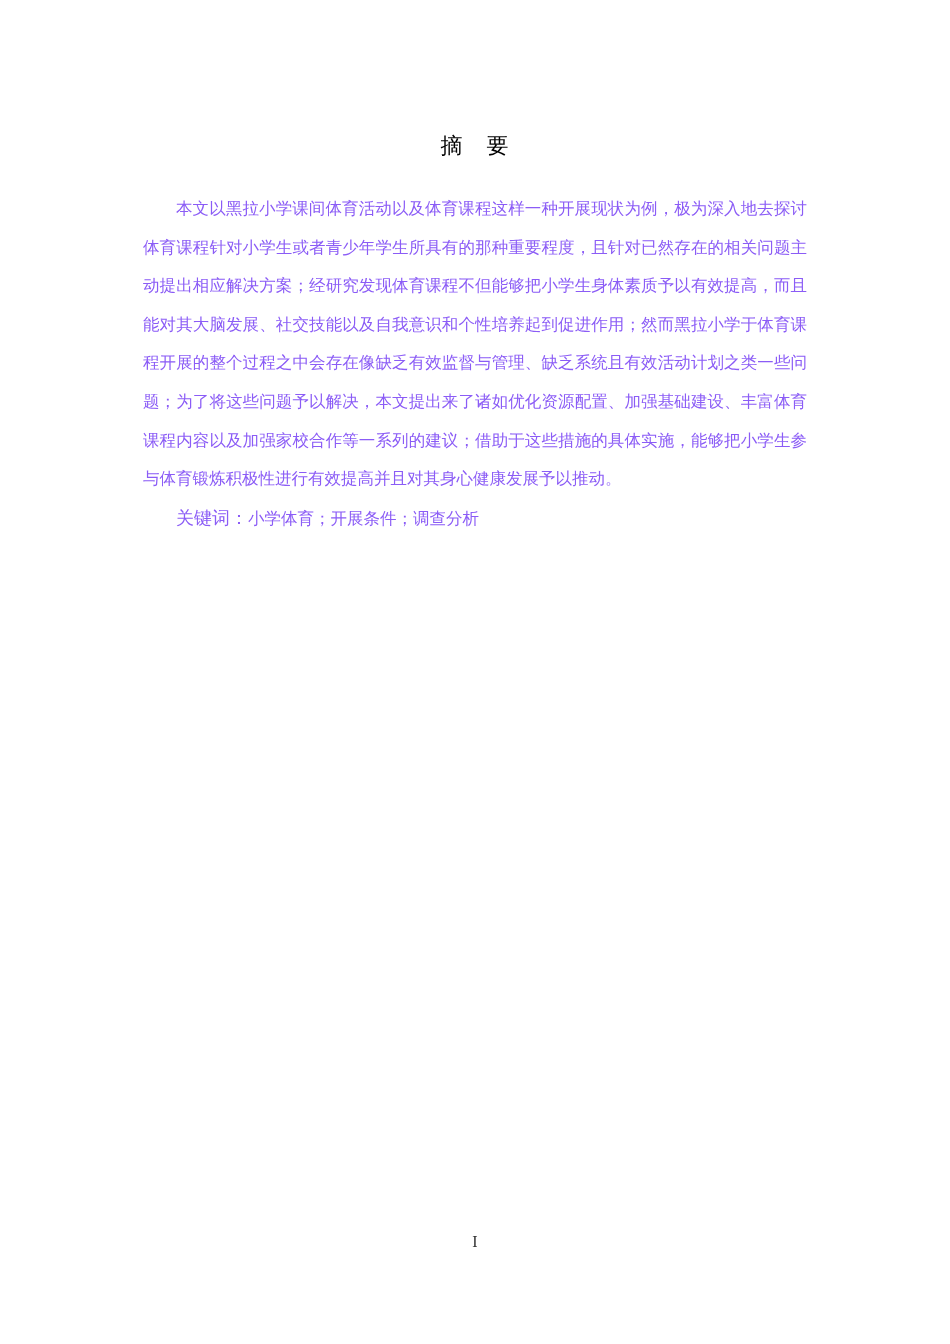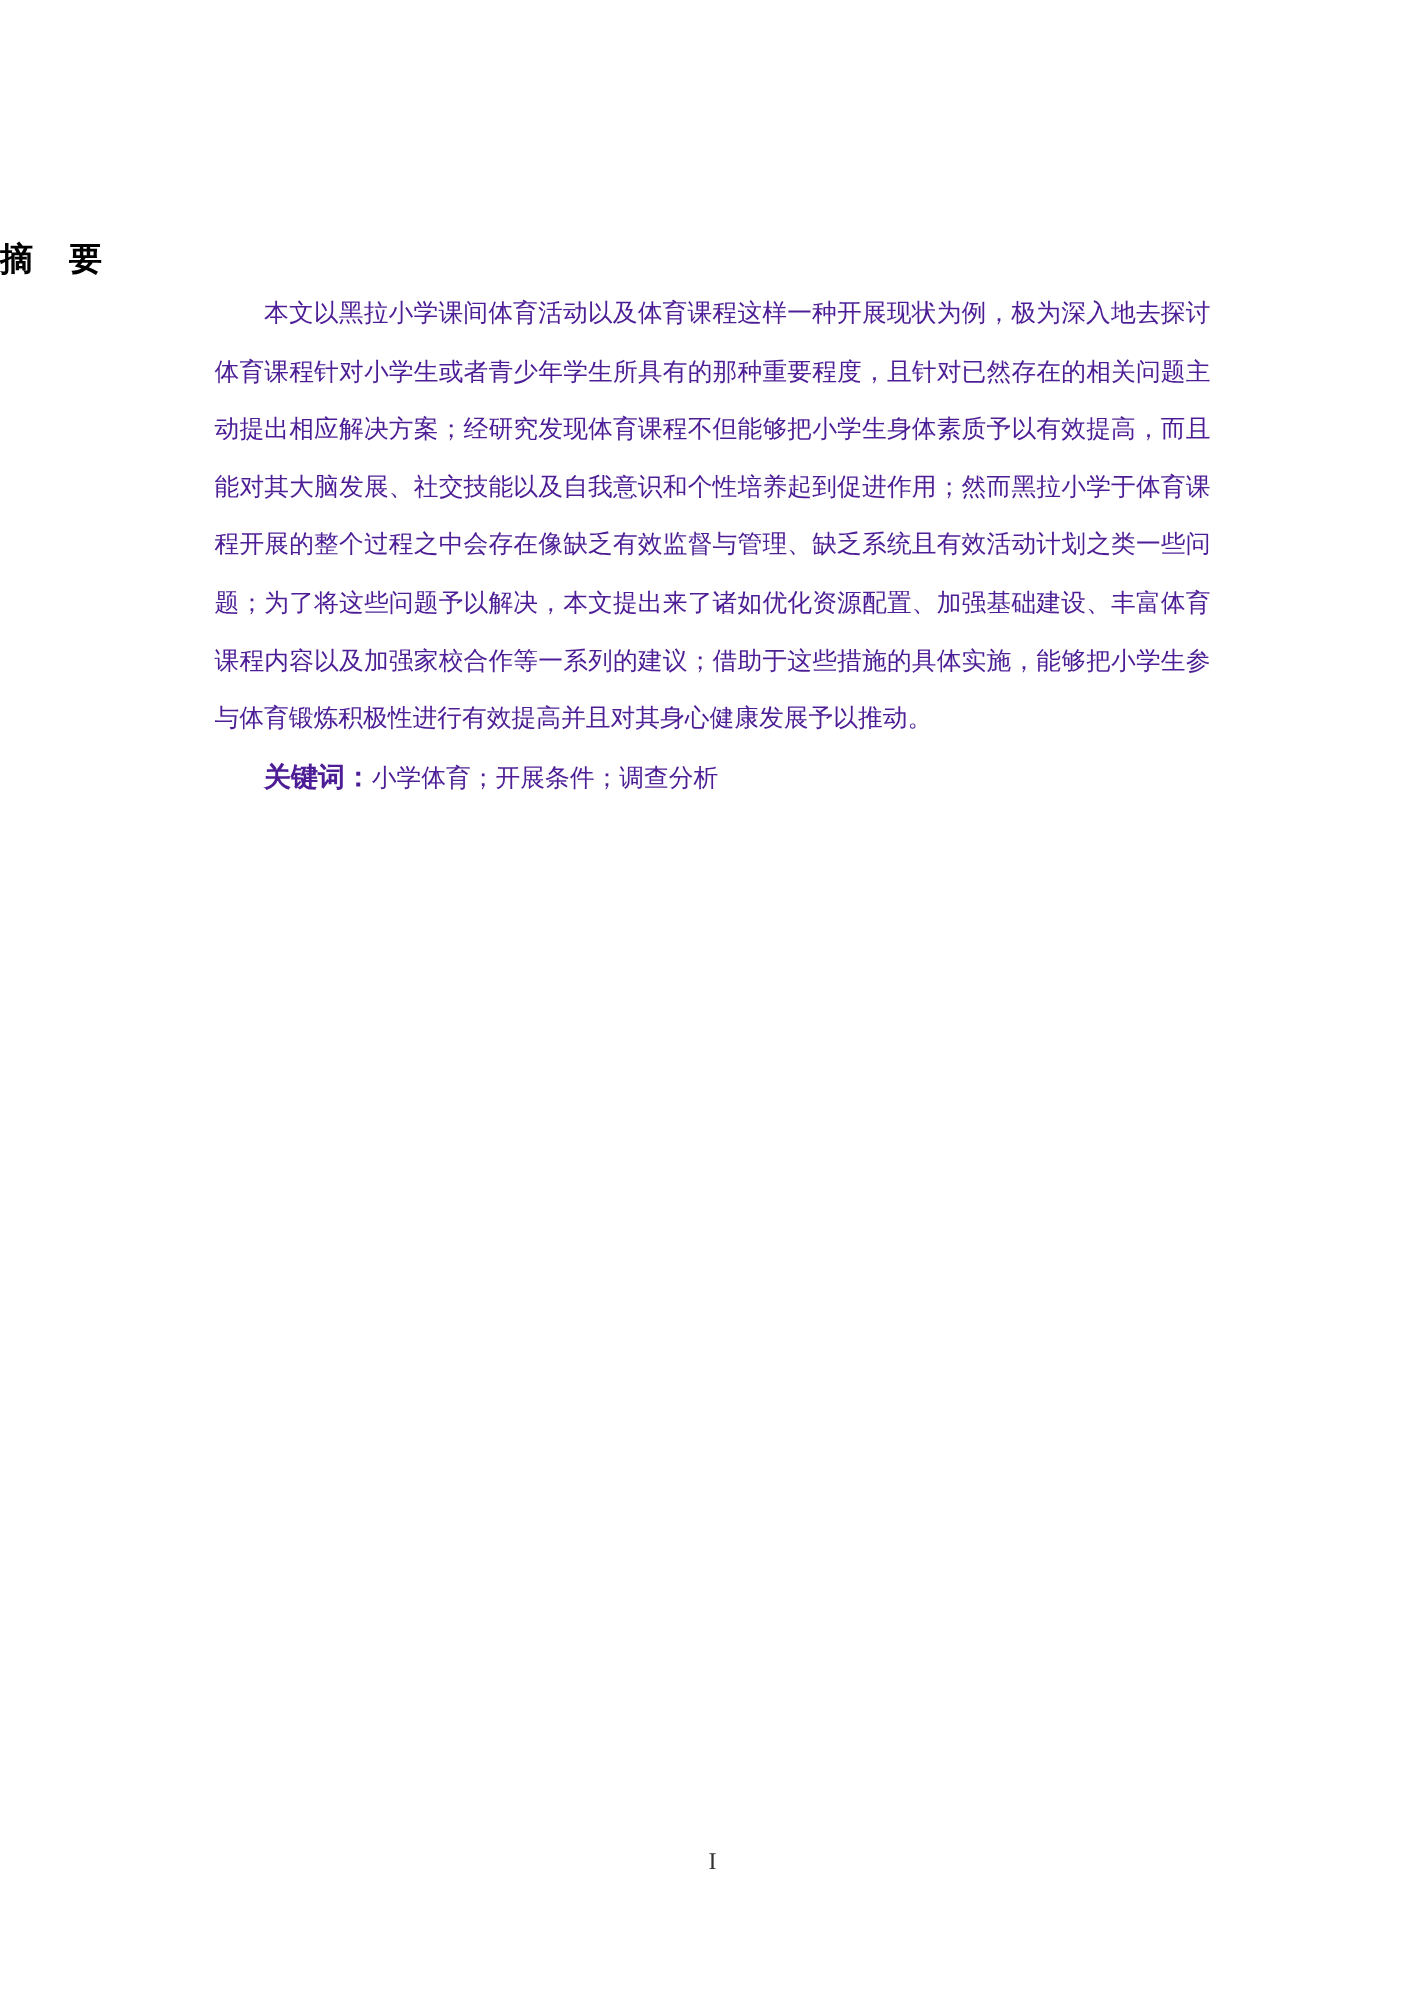--- a/index.html
+++ b/index.html
@@ -18,51 +18,52 @@
   .doc-page {
     position: absolute;
     left: 0;
     top: 0;
     width: 950px;
     height: 1344px;
     background: #ffffff;
   }
   .doc-title {
     position: absolute;
-    top: 158px;
+    top: 131px;
     left: 0;
     width: 100%;
     margin: 0;
+    text-align: center;
     font-family: "Liberation Sans", sans-serif;
     font-size: 22px;
-    font-weight: bold;
+    font-weight: normal;
     letter-spacing: 1px;
     color: #000000;
   }
   .doc-body {
     position: absolute;
     top: 190px;
     left: 143px;
     width: 664px;
     font-size: 16.5px;
     line-height: 38.6px;
     text-align: justify;
-    color: #4c1d95;
+    color: #8b5cf6;
   }
   .abstract-paragraph {
     margin: 0;
     text-indent: 2em;
   }
   .keywords-line {
     margin: 0;
     text-indent: 2em;
   }
   .keywords-label {
     font-family: "Liberation Sans", sans-serif;
-    font-weight: bold;
+    font-weight: normal;
     font-size: 1.09em;
   }
   .keywords-text {
     font-family: Liberation Mono, monospace;
   }
   .page-number {
     position: absolute;
     top: 1233px;
     left: 0;
     width: 100%;

